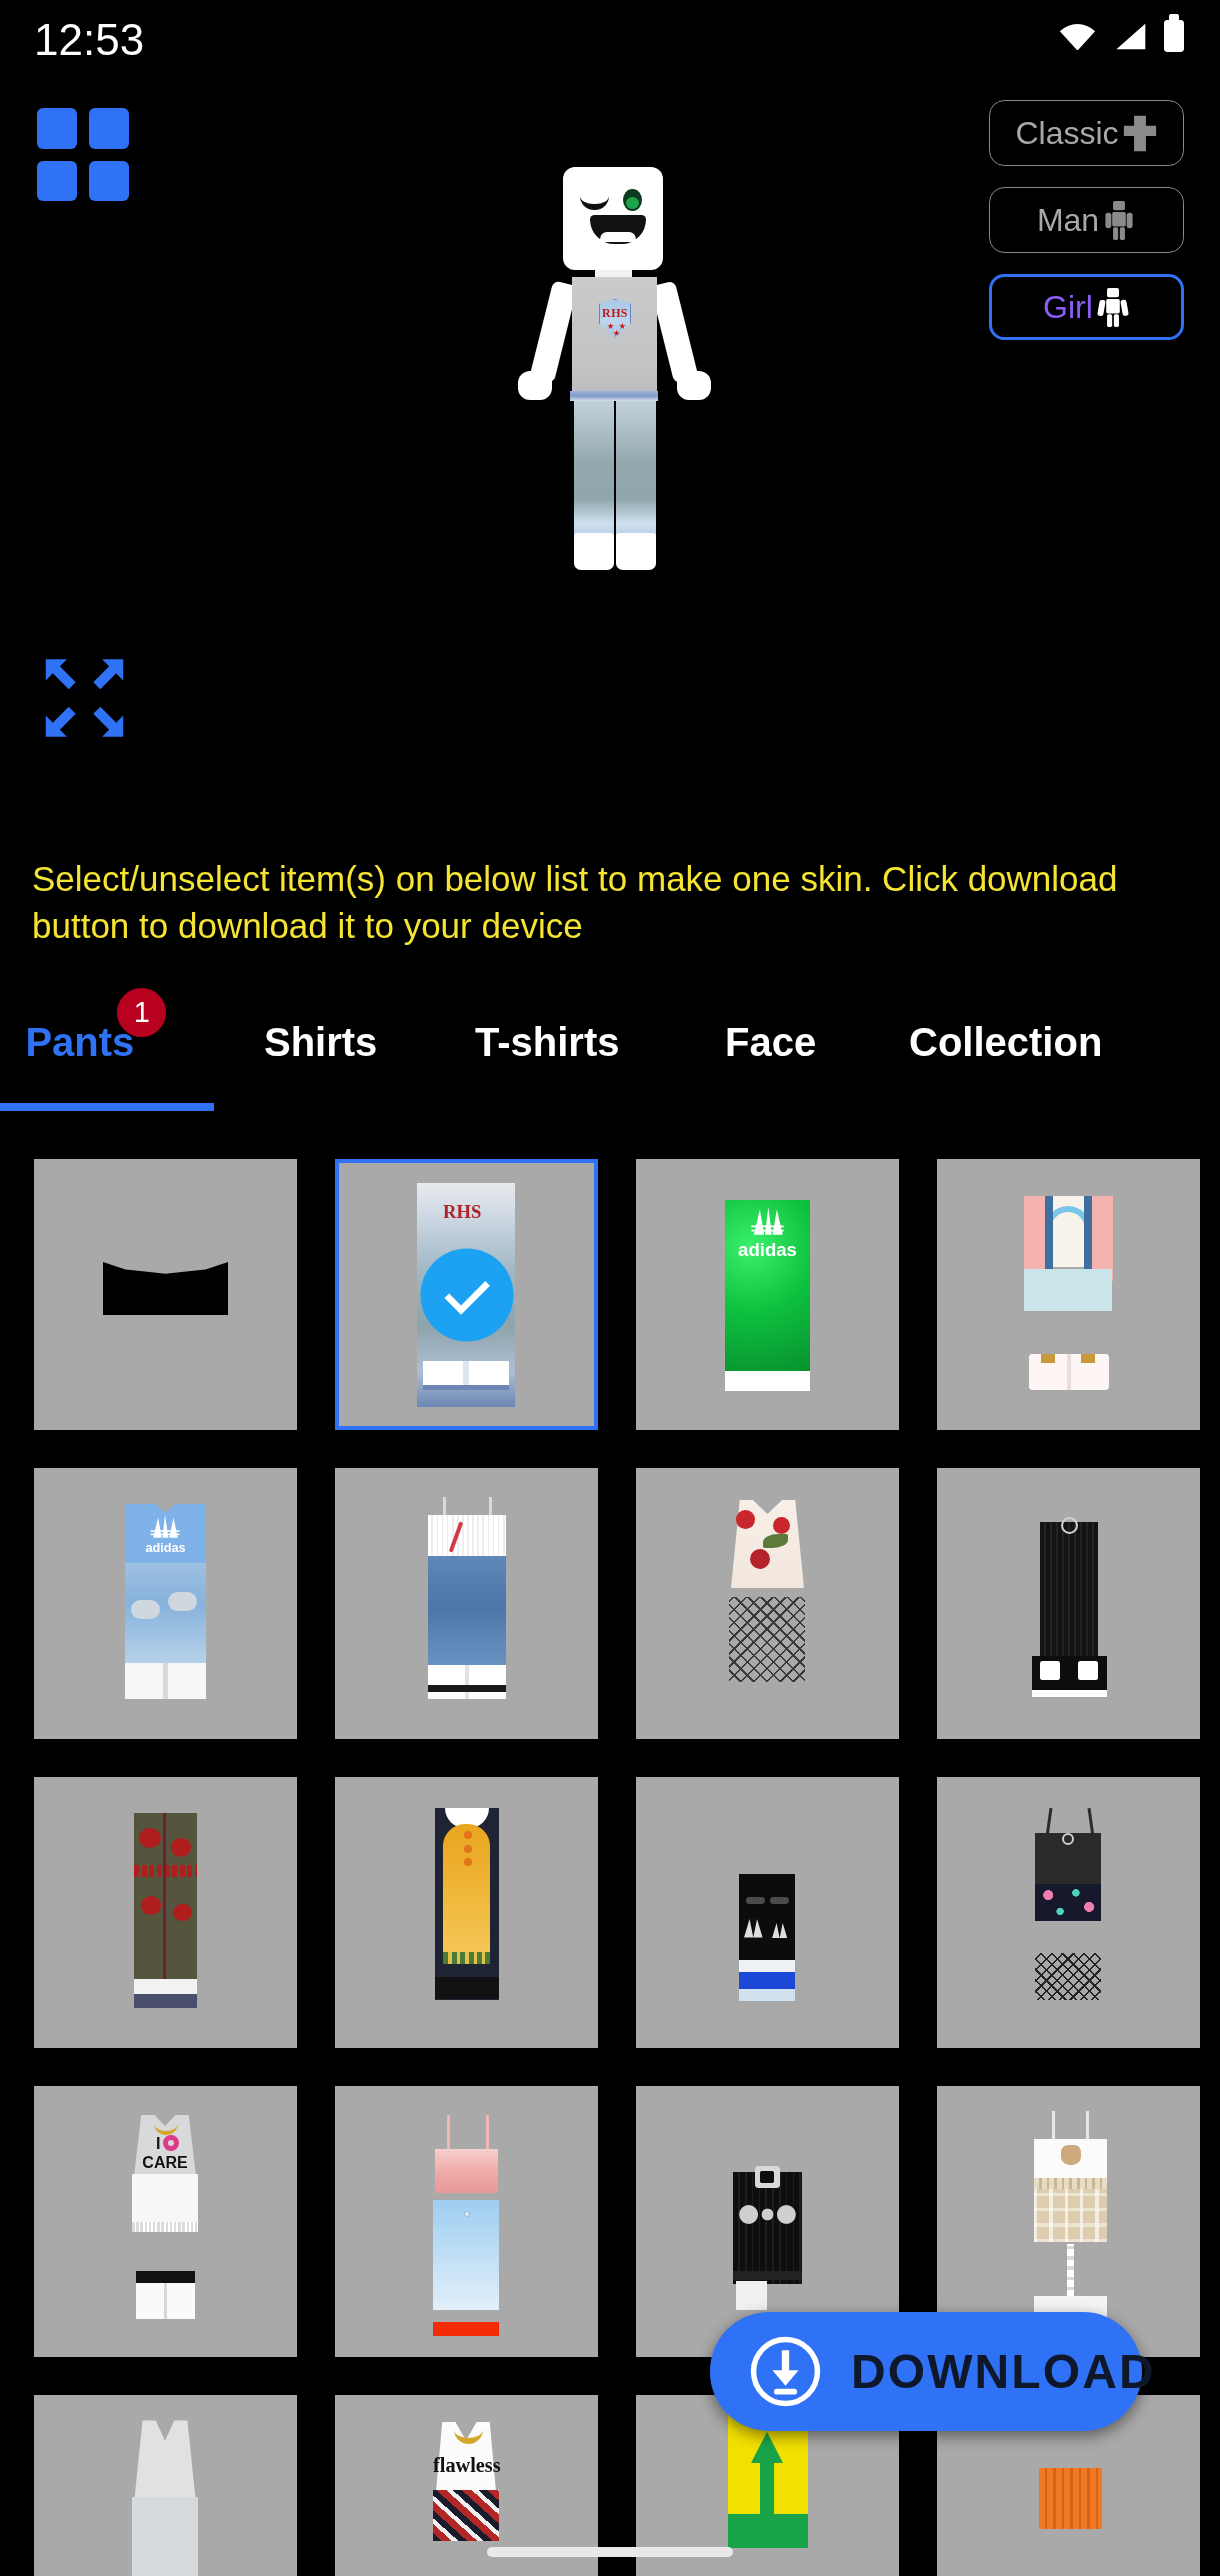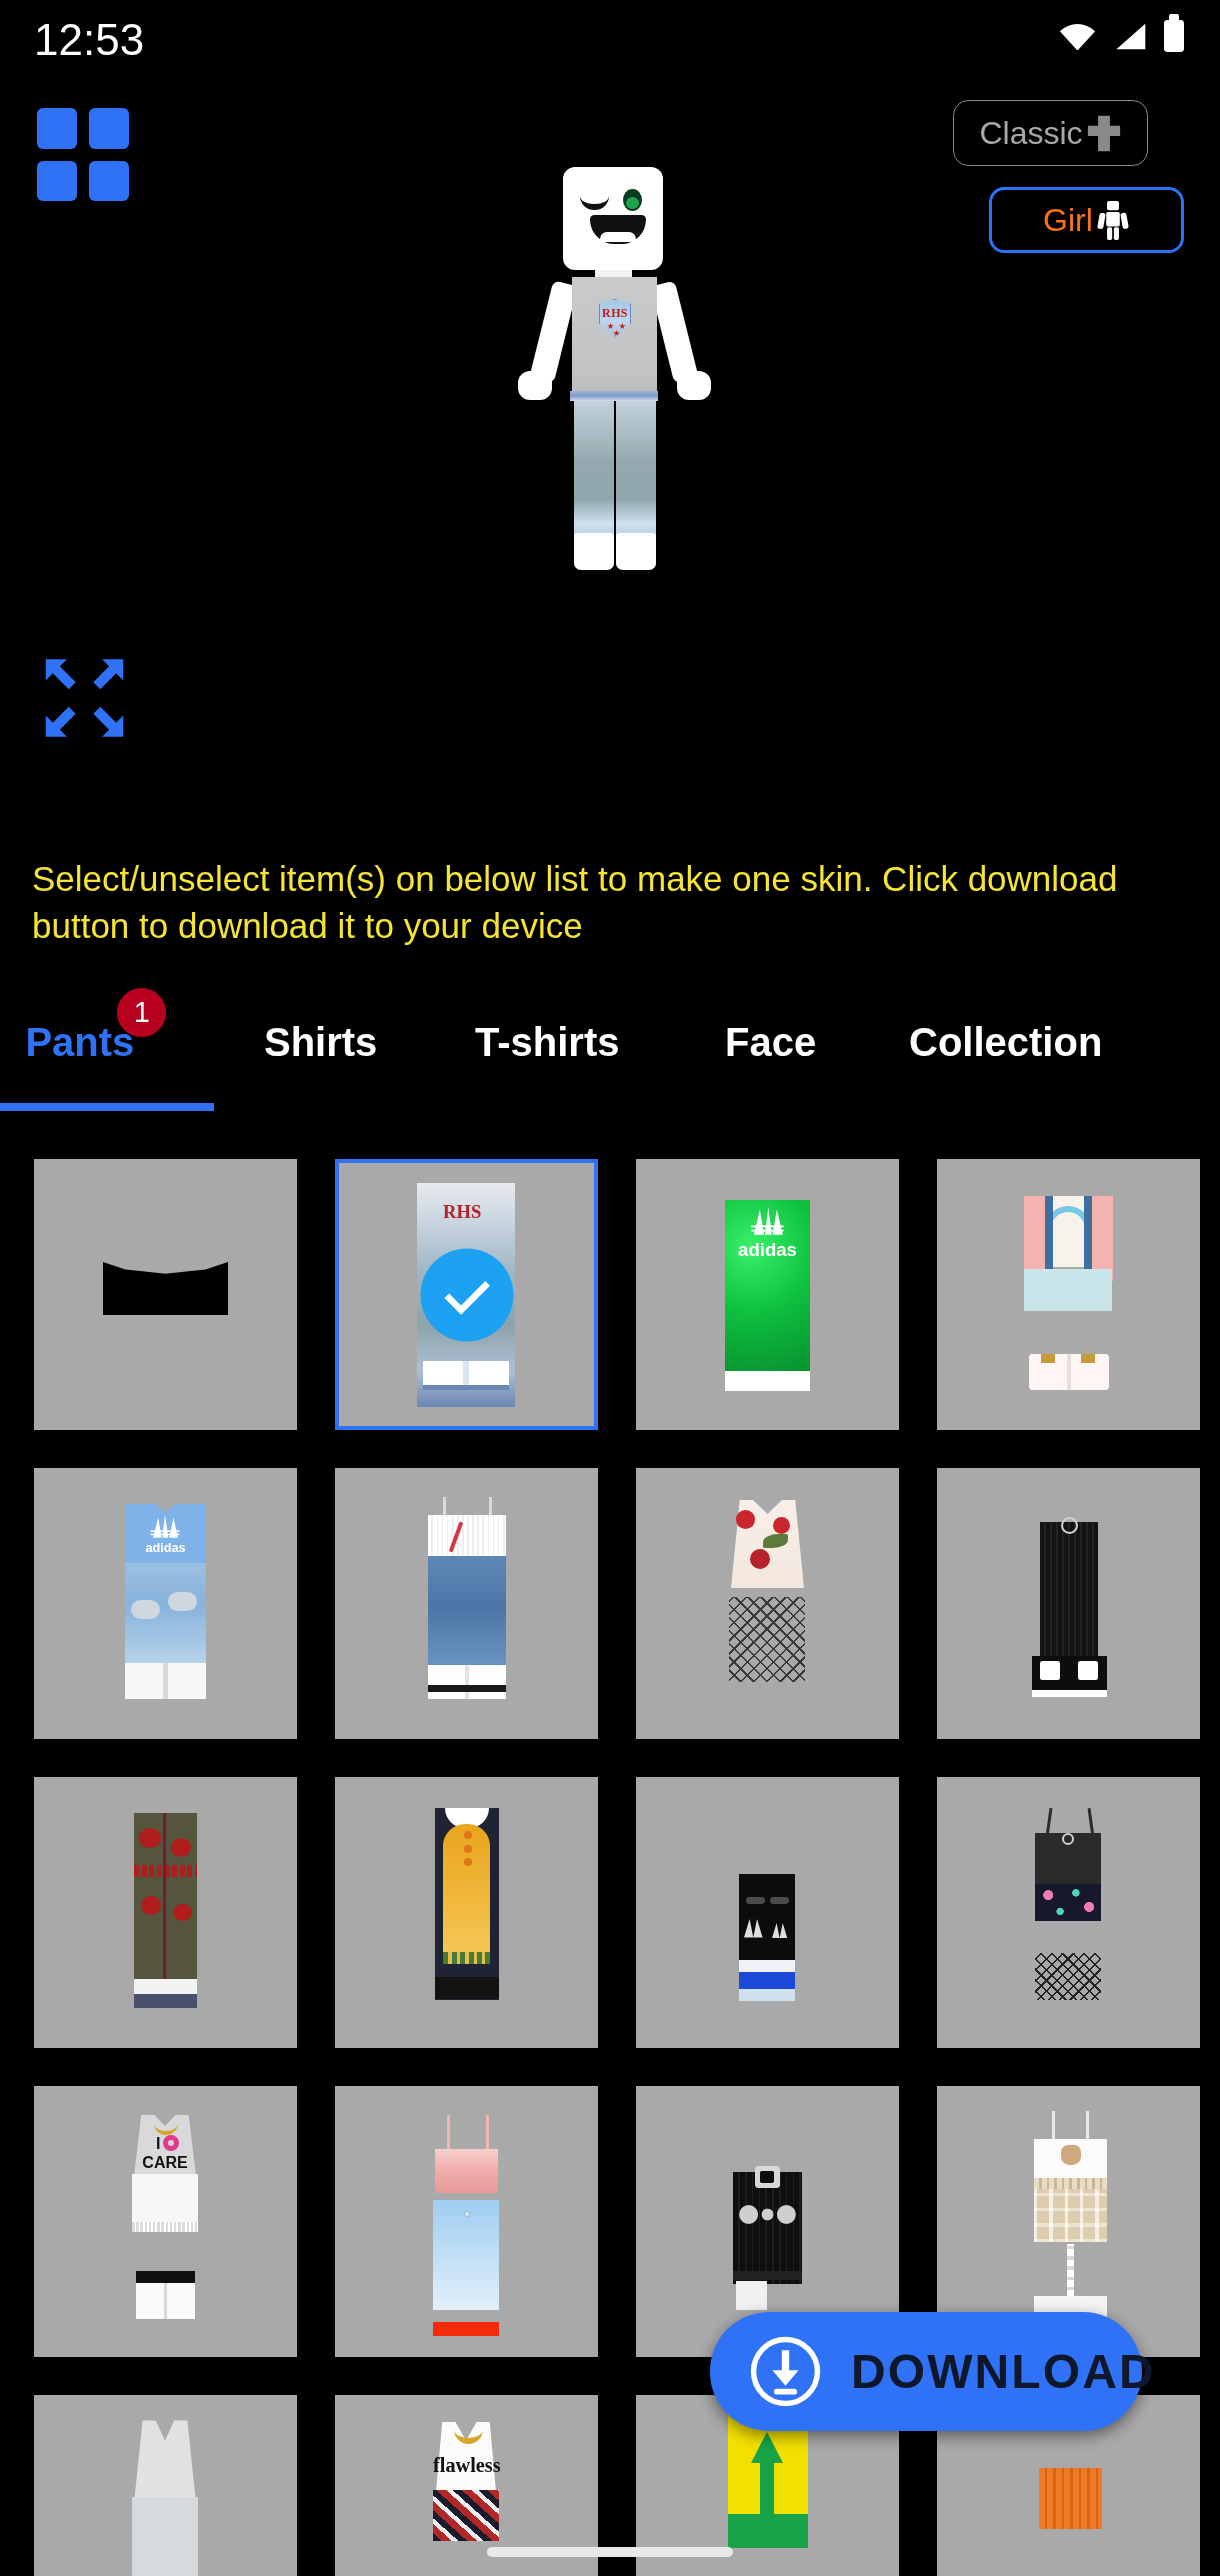--- a/index.html
+++ b/index.html
@@ -77,21 +77,21 @@
   .collapse-icon svg { width:100%; height:100%; display:block; }
 
   
   .side-btns { position:absolute; right:36px; top:100px; display:flex; flex-direction:column; gap:21px; }
   .side-btn {
     width:195px; height:66px; border-radius:15.3px;
     border:1.7px solid #8a8a8a; background:#000;
     display:flex; align-items:center; justify-content:center; gap:3px;
     color:#a8a8a8; font-size:32px;
   }
-  .side-btn.active { border-color:#2f72f5; border-width:3.4px; color:#f97316;margin-left:36px; }
+  .side-btn.active { border-color:#2f72f5; border-width:3.4px; color:#8b5cf6; }
   .side-btn .fig { flex:0 0 auto; }
   .side-btn .fig svg { display:block; }
 
   
   .instruction {
     position:absolute; left:32px; top:856px; width:1102px;
     color:#f5e532; font-size:35px; line-height:1.33; font-weight:400;
   }
 
   
@@ -211,20 +211,33 @@
 
     <div class="side-btn">
       <span>Classic</span>
       <span class="fig">
         <svg width="36" height="39" viewBox="0 0 42 46">
             <path d="M14 2 h14 v12 h12 v12 h-12 v18 h-14 v-18 h-12 v-12 h12 z" fill="#8a8a8a"></path>
           </svg>
       </span>
     </div>
 
+    <div class="side-btn">
+      <span>Man</span>
+      <span class="fig">
+        <svg width="34" height="41" viewBox="0 0 40 48">
+          <rect x="13" y="1" width="14" height="11" rx="2" fill="#8a8a8a"></rect>
+          <rect x="12" y="14" width="16" height="17" rx="2" fill="#8a8a8a"></rect>
+          <rect x="4" y="15" width="7" height="18" rx="3" fill="#8a8a8a"></rect>
+          <rect x="29" y="15" width="7" height="18" rx="3" fill="#8a8a8a"></rect>
+          <rect x="13" y="32" width="6" height="15" rx="2" fill="#8a8a8a"></rect>
+          <rect x="21" y="32" width="6" height="15" rx="2" fill="#8a8a8a"></rect>
+        </svg>
+      </span>
+    </div>
 
     <div class="side-btn active">
       <span>Girl</span>
       <span class="fig">
         <svg width="34" height="41" viewBox="0 0 40 48">
           <rect x="13" y="1" width="14" height="11" rx="2" fill="#ffffff"></rect>
           <rect x="12" y="14" width="16" height="17" rx="2" fill="#ffffff"></rect>
           <rect x="3" y="15" width="7" height="19" rx="3" fill="#ffffff" transform="rotate(10 6 24)"></rect>
           <rect x="30" y="15" width="7" height="19" rx="3" fill="#ffffff" transform="rotate(-10 33 24)"></rect>
           <rect x="13" y="32" width="6" height="15" rx="2" fill="#ffffff"></rect>

